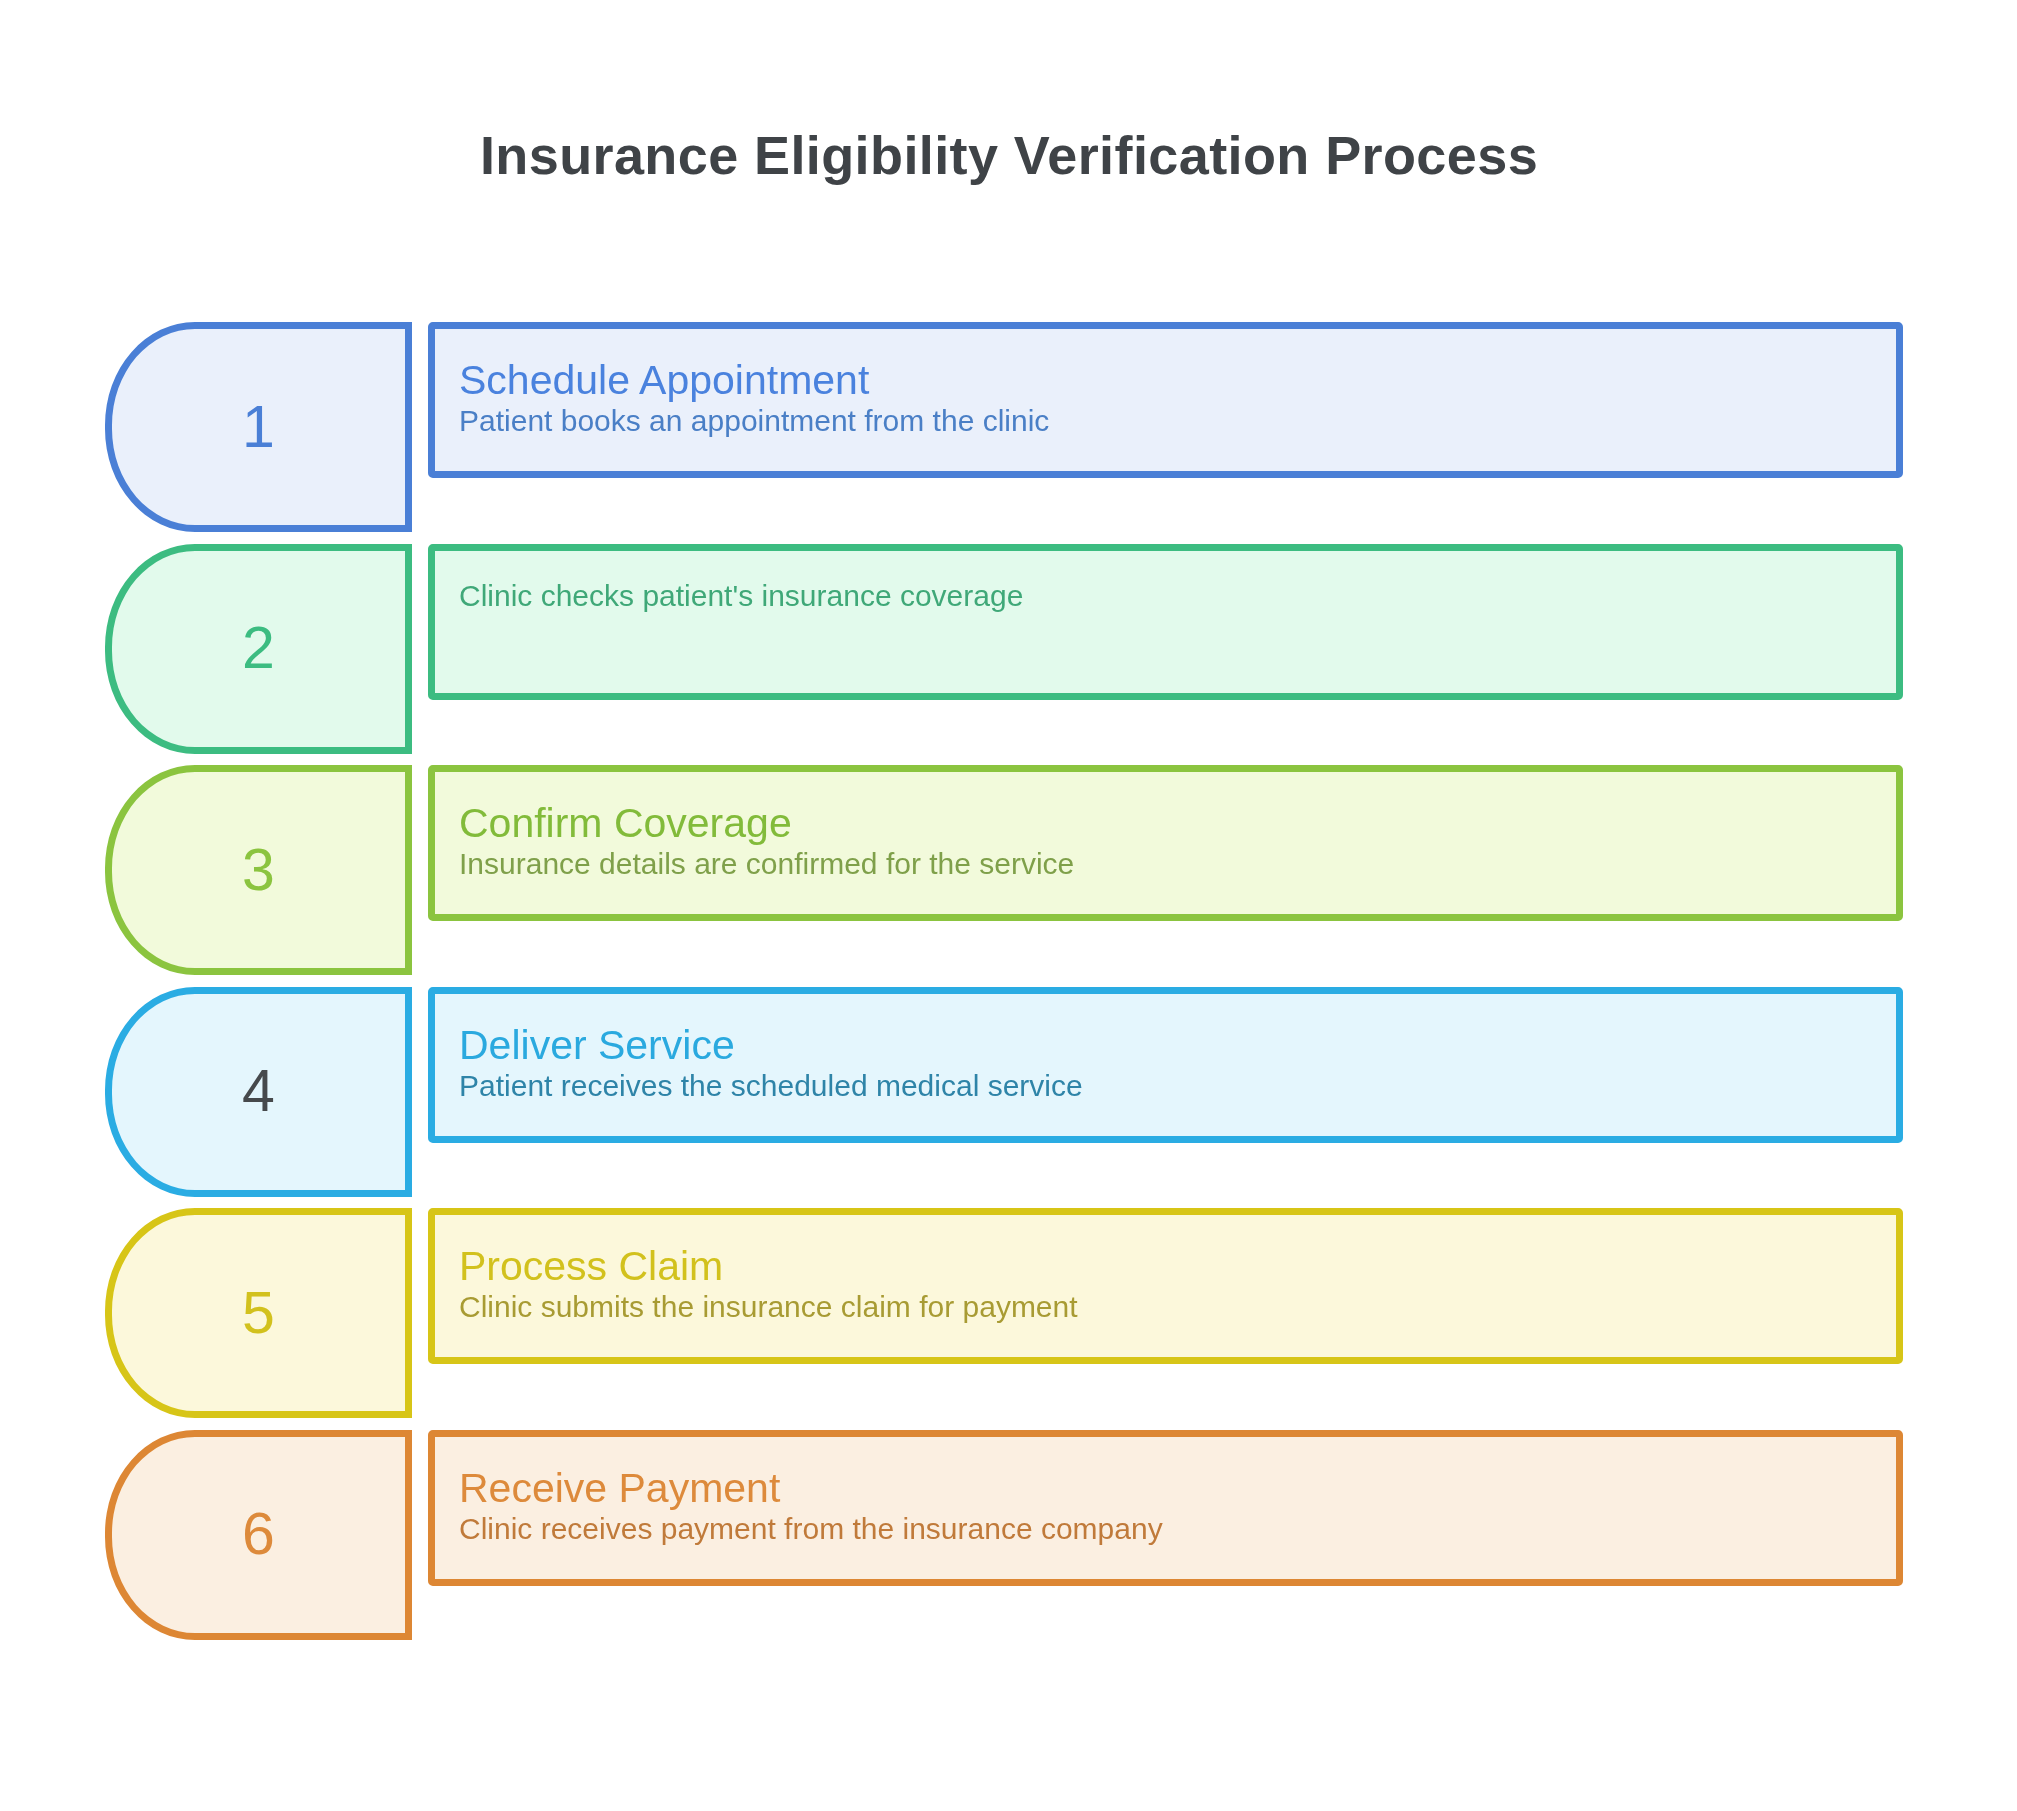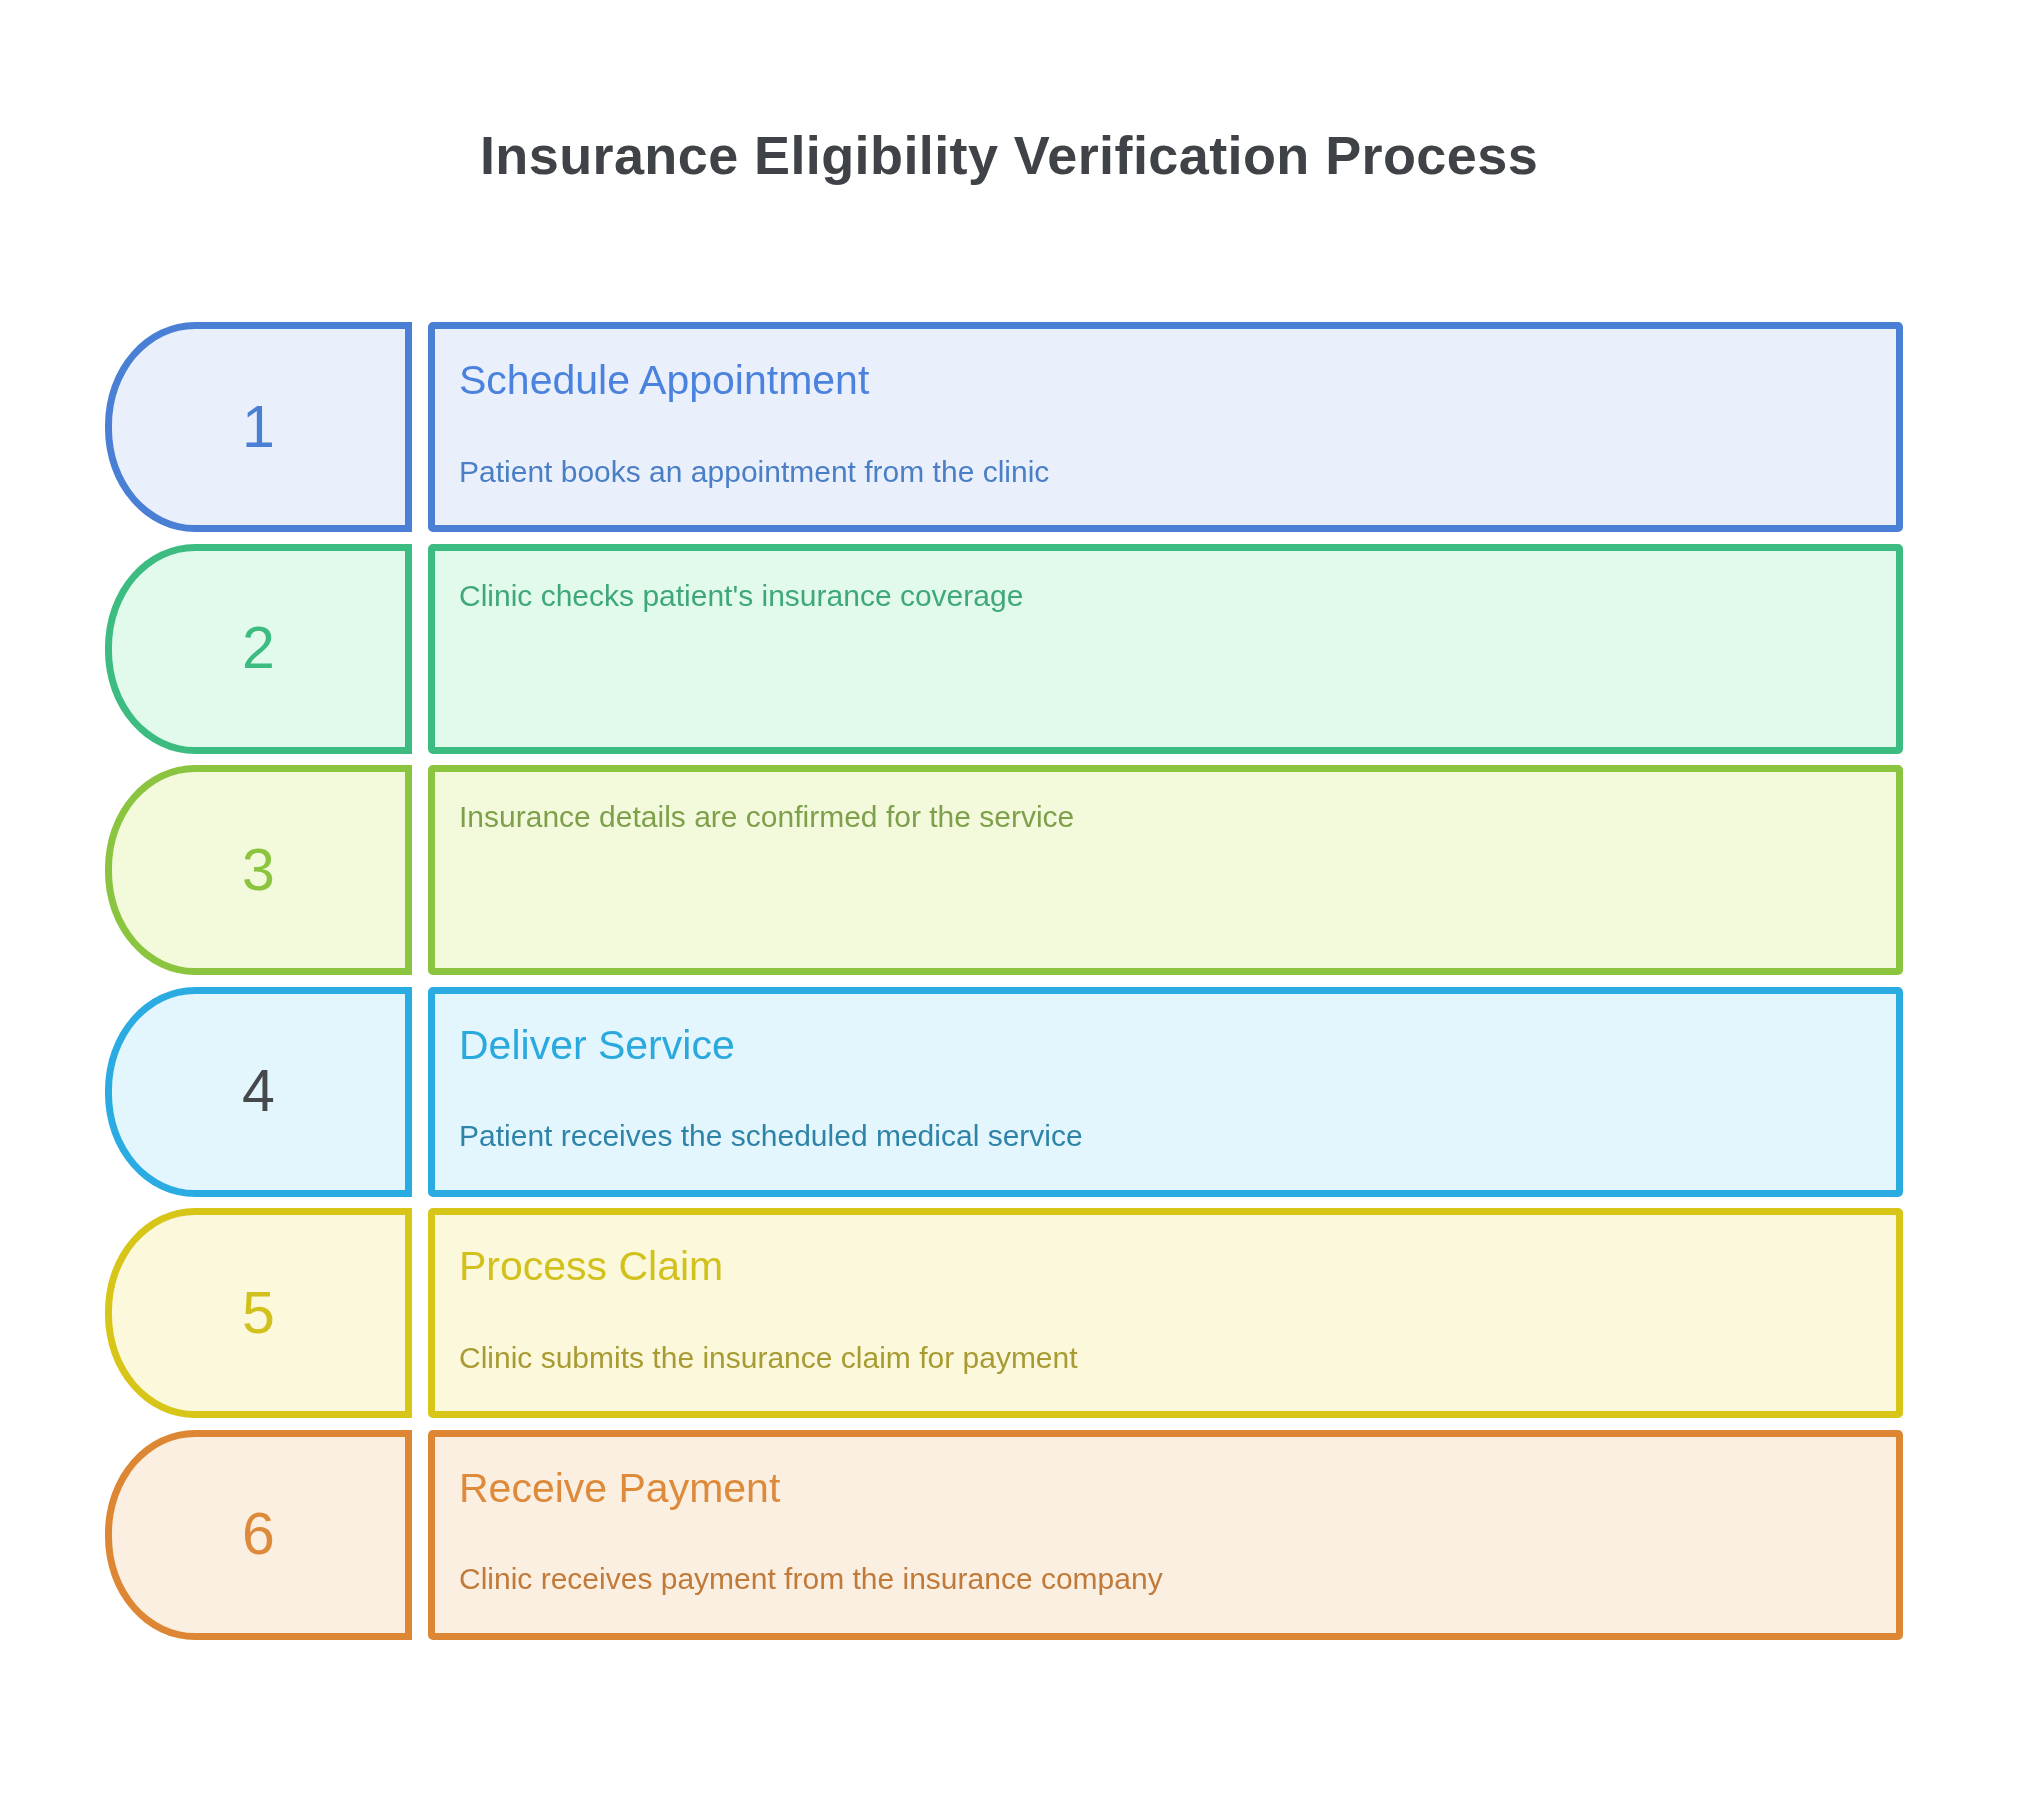--- a/index.html
+++ b/index.html
@@ -54,21 +54,21 @@
   }
   .num-shape .num {
     font-size: 59px;
     font-weight: 400;
     color: var(--c-num);
     line-height: 1;
   }
   .step-card {
     box-sizing: border-box;
     flex: 1 1 auto;
-    height: 210px;
+    height: 156px;
     border: 7.4px solid var(--c-border);
     background: var(--c-fill);
     border-radius: 4.9px;
     padding: 28px 24.5px 36px 24.5px;
     display: flex;
     flex-direction: column;
     justify-content: space-between;
   }
   .step-title {
     font-size: 41px;
@@ -109,20 +109,21 @@
       <div class="step-card">
         <div class="step-desc">Clinic checks patient's insurance coverage</div>
       </div>
     </div>
 
     <div class="step-row" style="--c-border: #8BC43F; --c-fill: #F2FADB; --c-num: #8BC43F; --c-title: #82BB3A; --c-desc: #7FA04A;">
       <div class="num-shape">
         <span class="num">3</span>
       </div>
       <div class="step-card">
+        <div class="step-title">Confirm Coverage</div>
         <div class="step-desc">Insurance details are confirmed for the service</div>
       </div>
     </div>
 
     <div class="step-row" style="--c-border: #2AACE3; --c-fill: #E4F6FD; --c-num: #46494C; --c-title: #2AA9DF; --c-desc: #2E84A8;">
       <div class="num-shape">
         <span class="num">4</span>
       </div>
       <div class="step-card">
         <div class="step-title">Deliver Service</div>

